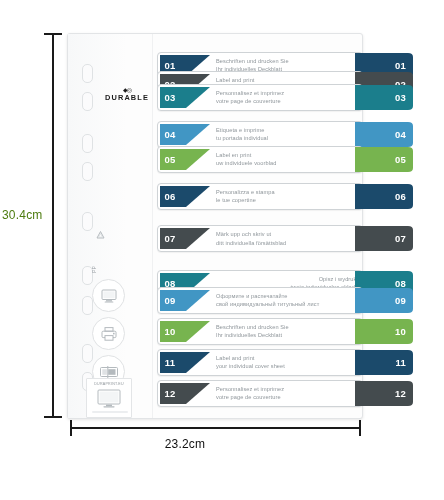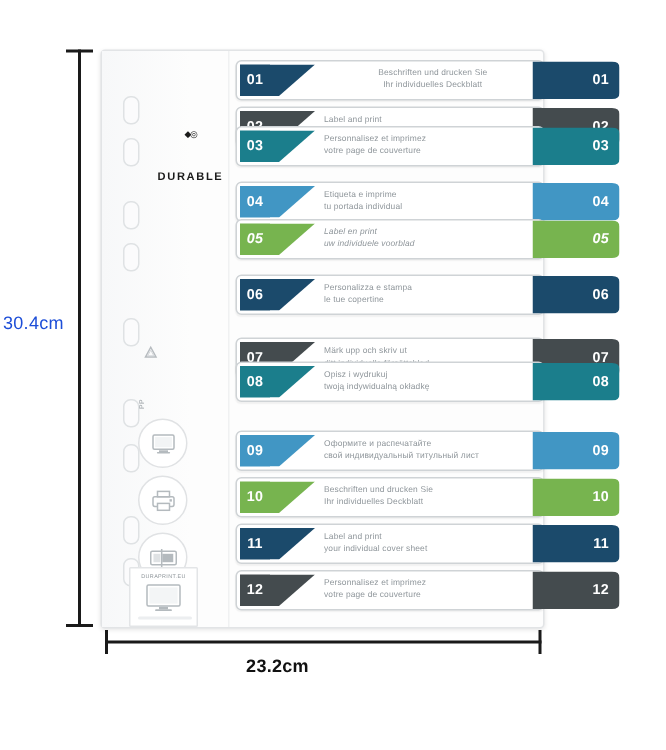--- a/index.html
+++ b/index.html
@@ -17,34 +17,34 @@
     position:absolute;left:52px;top:33px;width:2px;height:385px;
     background:#1a1a1a;
   }
   .dim-v-cap-top,.dim-v-cap-bot{
     position:absolute;left:44px;width:18px;height:2px;background:#1a1a1a;
   }
   .dim-v-cap-top{top:33px;}
   .dim-v-cap-bot{top:416px;}
   .dim-v-label{
     position:absolute;left:2px;top:208px;
-    font-size:12px;color:#1d4ed8;letter-spacing:.2px;
+    font-size:12px;color:#4d7c0f;letter-spacing:.2px;
     white-space:nowrap;
   }
   .dim-h-line{
     position:absolute;left:70px;top:427px;width:291px;height:2px;background:#1a1a1a;
   }
   .dim-h-cap-l,.dim-h-cap-r{
     position:absolute;top:420px;width:2px;height:16px;background:#1a1a1a;
   }
   .dim-h-cap-l{left:70px;}
   .dim-h-cap-r{left:359px;}
   .dim-h-label{
     position:absolute;left:0;top:437px;width:370px;text-align:center;
-    font-size:12px;color:#111;letter-spacing:.2px;font-weight:bold;
+    font-size:12px;color:#111;letter-spacing:.2px;
   }
 
   
   .sheet{
     position:absolute;left:67px;top:33px;width:294px;height:384px;
     background:#fdfdfd;
     border:1px solid #e2e4e6;
     border-radius:3px;
     box-shadow:0 1px 3px rgba(0,0,0,.10);
     overflow:visible;
@@ -62,21 +62,21 @@
   }
 
   
   .brand{
     position:absolute;left:30px;top:54px;width:58px;text-align:center;
   }
   .brand-mark{
     font-size:6px;color:#1b1b1b;line-height:5px;letter-spacing:-1px;
   }
   .brand-name{
-    font-size:7.4px;font-weight:bold;color:#1b1b1b;letter-spacing:1.1px;margin-top:20px;
+    font-size:7.4px;font-weight:bold;color:#1b1b1b;letter-spacing:1.1px;
   }
 
   
   .recycle{
     position:absolute;left:25px;top:196px;width:15px;height:14px;
   }
   .side-vtext{
     position:absolute;left:24px;top:232px;
     font-size:4.6px;color:#9aa0a5;letter-spacing:.3px;
     writing-mode:vertical-rl;transform:rotate(180deg);
@@ -216,21 +216,21 @@
           <rect x="2" y="2" width="22" height="14" rx="1" fill="none" stroke="#b4babe" stroke-width="1"></rect>
           <rect x="3.6" y="3.6" width="18.8" height="10.8" fill="#f3f5f6"></rect>
           <rect x="10" y="16.6" width="6" height="1.6" fill="#b4babe"></rect>
           <rect x="7.4" y="18.2" width="11.2" height="1.2" rx=".6" fill="#b4babe"></rect>
         </svg>
       </div>
       <div class="promo-bar"></div>
     </div>
 
     <div class="rows">
-        <div class="row" style="top: 0px; text-align: center;">
+        <div class="row" style="top: 12px;">
           <div class="card">
             <div class="num-block" style="background:#1b4a6b">01</div>
             <div class="flag"><svg width="30" height="21" viewBox="0 0 30 21" preserveAspectRatio="none">
                 <path d="M0 0 H30 L6 21 H0 Z" fill="#1b4a6b"></path>
               </svg></div>
             <div class="row-text">
               <span>Beschriften und drucken Sie</span>
               <span>Ihr individuelles Deckblatt</span>
             </div>
           </div>
@@ -288,21 +288,21 @@
               <span>tu portada individual</span>
             </div>
           </div>
           <div class="index-tab">
             <div class="tab-shape"><svg width="58" height="25" viewBox="0 0 58 25" preserveAspectRatio="none">
                 <path d="M0 0 H53 Q58 0 58 4 V21 Q58 25 53 25 H0 Z" fill="#4196c4"></path>
               </svg></div>
             <div class="tab-num">04</div>
           </div>
         </div>
-        <div class="row" style="top: 106px; font-style: italic;">
+        <div class="row" style="top: 106px;">
           <div class="card">
             <div class="num-block" style="background:#77b44f">05</div>
             <div class="flag"><svg width="30" height="21" viewBox="0 0 30 21" preserveAspectRatio="none">
                 <path d="M0 0 H30 L6 21 H0 Z" fill="#77b44f"></path>
               </svg></div>
             <div class="row-text">
               <span>Label en print</span>
               <span>uw individuele voorblad</span>
             </div>
           </div>
@@ -342,21 +342,21 @@
               <span>ditt individuella försättsblad</span>
             </div>
           </div>
           <div class="index-tab">
             <div class="tab-shape"><svg width="58" height="25" viewBox="0 0 58 25" preserveAspectRatio="none">
                 <path d="M0 0 H53 Q58 0 58 4 V21 Q58 25 53 25 H0 Z" fill="#444b4e"></path>
               </svg></div>
             <div class="tab-num">07</div>
           </div>
         </div>
-        <div class="row" style="top: 201px;">
+        <div class="row" style="top: 230px; text-align: right;">
           <div class="card">
             <div class="num-block" style="background:#1b7e8c">08</div>
             <div class="flag"><svg width="30" height="21" viewBox="0 0 30 21" preserveAspectRatio="none">
                 <path d="M0 0 H30 L6 21 H0 Z" fill="#1b7e8c"></path>
               </svg></div>
             <div class="row-text">
               <span>Opisz i wydrukuj</span>
               <span>twoją indywidualną okładkę</span>
             </div>
           </div>

